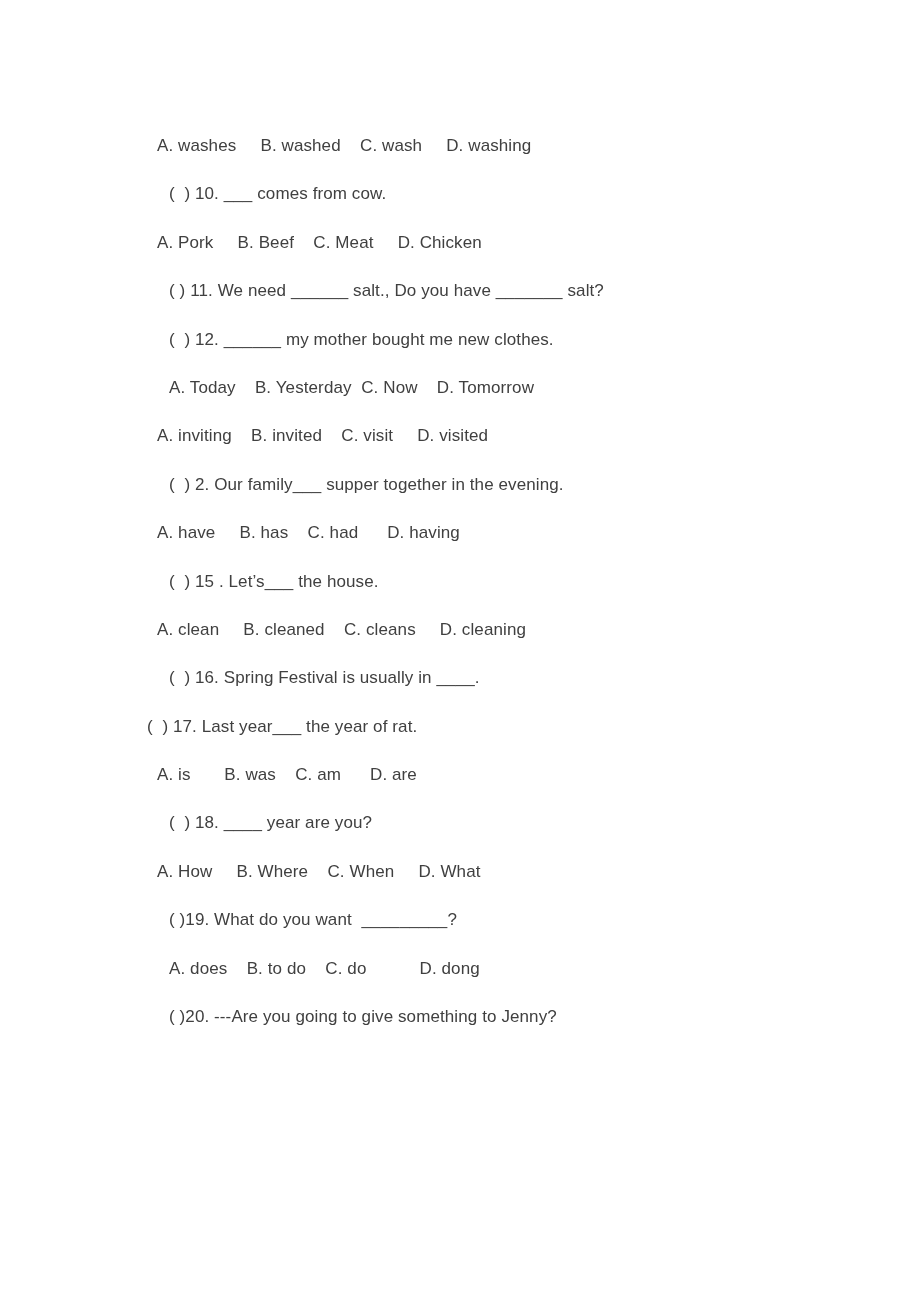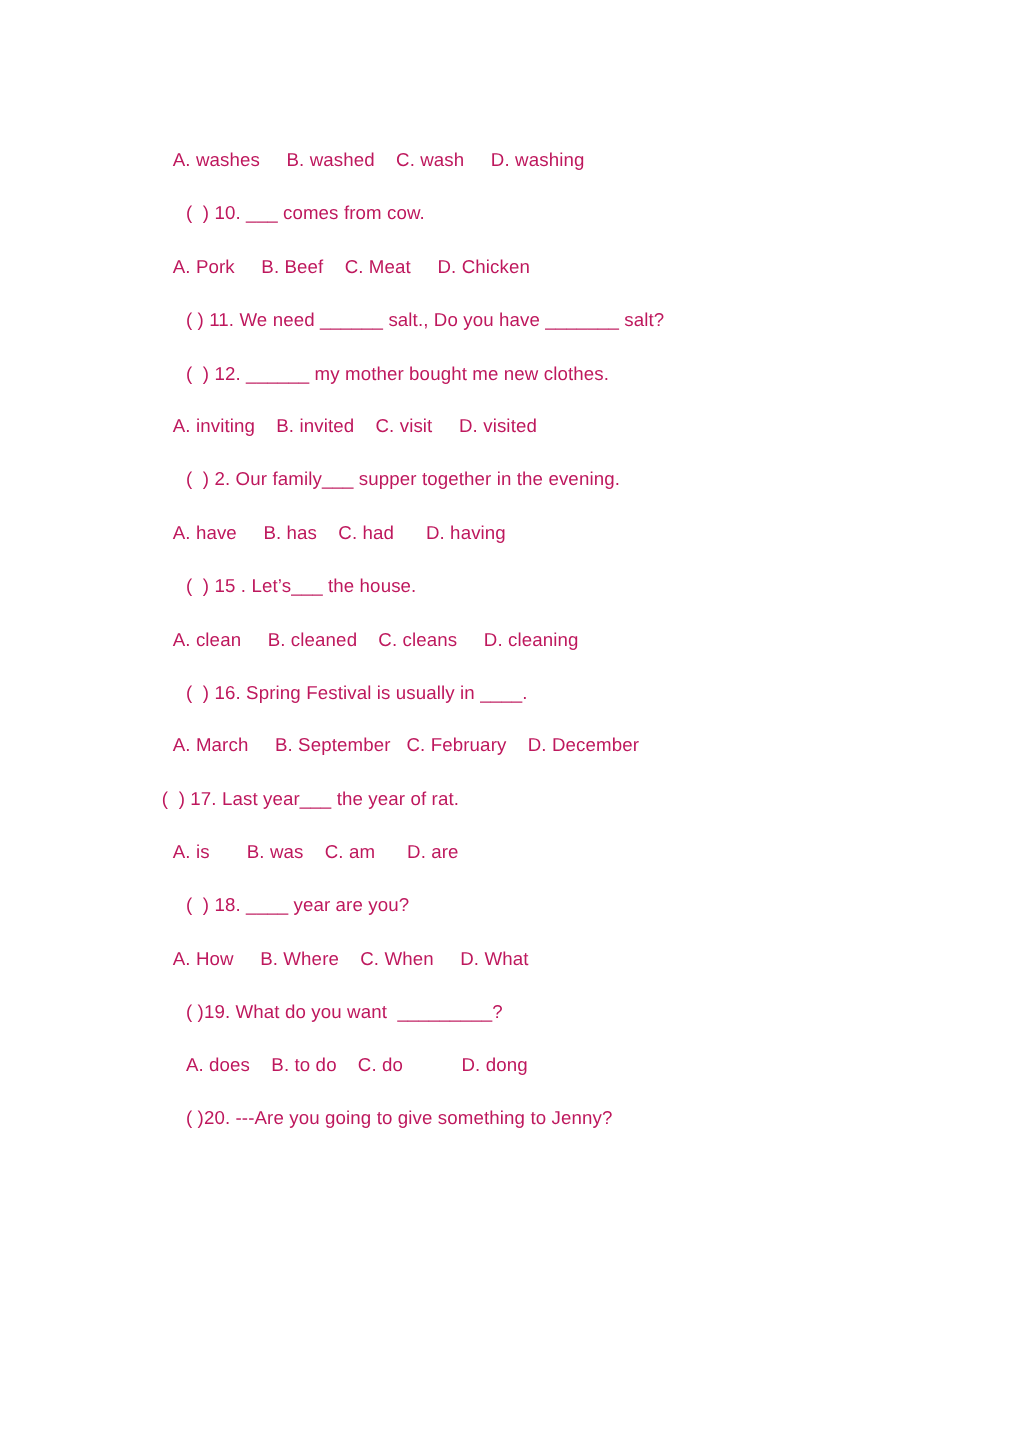--- a/index.html
+++ b/index.html
@@ -24,21 +24,21 @@
     height: 1302px;
     background: #ffffff;
   }
   .content {
     position: absolute;
     left: 138px;
     top: 122px;
     width: 700px;
   }
   .line {
-    color: #be185d;
+    color: #404040;
     font-size: 17px;
     line-height: 48.4px;
     white-space: pre;
     letter-spacing: 0.1px;
     height: 48.4px;
   }
   
   .ind-0   { padding-left: 0px; margin-left: 31px; }
   .ind-1   { padding-left: 9px;  }
   .ind-2   { padding-left: 19px; }
@@ -46,27 +46,27 @@
 </head>
 <body>
 
 <div class="page">
   <div class="content">
       <div class="line ind-2">A. washes     B. washed    C. wash     D. washing</div>
       <div class="line ind-0">(  ) 10. ___ comes from cow.</div>
       <div class="line ind-2">A. Pork     B. Beef    C. Meat     D. Chicken</div>
       <div class="line ind-0">( ) 11. We need ______ salt., Do you have _______ salt?</div>
       <div class="line ind-0">(  ) 12. ______ my mother bought me new clothes.</div>
+      <div class="line ind-0">A. Today    B. Yesterday  C. Now    D. Tomorrow</div>
       <div class="line ind-2">A. inviting    B. invited    C. visit     D. visited</div>
       <div class="line ind-0">(  ) 2. Our family___ supper together in the evening.</div>
       <div class="line ind-2">A. have     B. has    C. had      D. having</div>
       <div class="line ind-0">(  ) 15 . Let’s___ the house.</div>
       <div class="line ind-2">A. clean     B. cleaned    C. cleans     D. cleaning</div>
       <div class="line ind-0">(  ) 16. Spring Festival is usually in ____.</div>
-      <div class="line ind-2">A. March     B. September   C. February    D. December</div>
       <div class="line ind-1">(  ) 17. Last year___ the year of rat.</div>
       <div class="line ind-2">A. is       B. was    C. am      D. are</div>
       <div class="line ind-0">(  ) 18. ____ year are you?</div>
       <div class="line ind-2">A. How     B. Where    C. When     D. What</div>
       <div class="line ind-0">( )19. What do you want  _________?</div>
       <div class="line ind-0">A. does    B. to do    C. do           D. dong</div>
       <div class="line ind-0">( )20. ---Are you going to give something to Jenny?</div>
     </div>
 </div>
 

